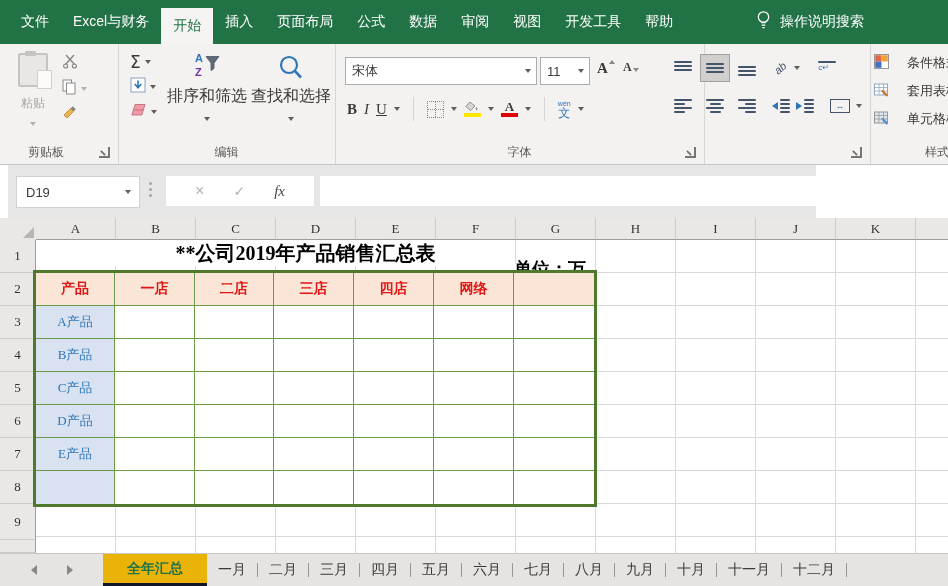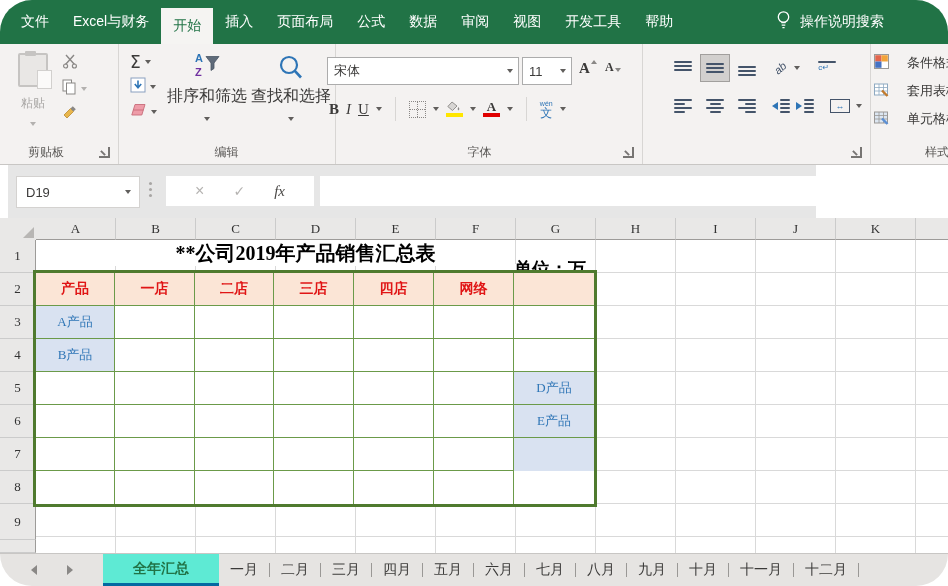--- a/index.html
+++ b/index.html
@@ -1,24 +1,24 @@
 <!DOCTYPE html>
 <html><head>
 <meta charset="utf-8">
 <style>
   html,body{margin:0;padding:0;background:#fff;}
   .app{position:relative;width:948px;height:586px;background:#fff;overflow:hidden;
-       font-family:"Liberation Sans",sans-serif;border-radius:32px;-webkit-font-smoothing:antialiased;}
+       font-family:"Liberation Sans",sans-serif;-webkit-font-smoothing:antialiased;}
   
   .menubar{position:absolute;left:0;top:0;width:948px;height:44px;background:#217346;
            display:flex;align-items:stretch;color:#fff;font-size:14px;}
   .mb-tab{display:flex;align-items:center;padding:0 12px;white-space:nowrap;cursor:default;}
   .mb-tab.first{margin-left:9px;}
   .mb-tab.active{background:#F5F4F2;color:#217346;align-self:flex-end;height:36px;}
-  .mb-right{margin-left:auto;margin-right:64px;display:flex;align-items:center;gap:9px;}
+  .mb-right{margin-left:auto;margin-right:84px;display:flex;align-items:center;gap:9px;}
   
   .ribbon{position:absolute;left:0;top:44px;width:948px;height:120px;background:#F4F2F1;
           border-bottom:1px solid #C8C6C4;}
   .grp{position:absolute;top:0;height:120px;border-right:1px solid #D8D6D4;}
   .grp-label{position:absolute;bottom:3px;left:0;width:100%;text-align:center;
              font-size:12px;color:#5A5856;white-space:nowrap;}
   .dlg{position:absolute;right:8px;bottom:6px;width:9px;height:9px;
        border-right:2px solid #777573;border-bottom:2px solid #777573;}
   .dlg::before{content:"";position:absolute;right:2px;bottom:2px;width:6px;height:2px;
        background:#777573;transform:rotate(45deg);}
@@ -138,22 +138,22 @@
   .tc.th{background:#FBE5D6;color:#E01515;font-weight:bold;font-size:14px;}
   .tc.pc{background:#D9E2F1;color:#2E75B6;font-weight:normal;font-size:13px;}
   
   .sheetbar{position:absolute;left:0;top:553px;width:948px;height:33px;background:#E6E4E2;
       border-top:1px solid #C8C6C4;box-sizing:border-box;display:flex;align-items:stretch;
       font-family:"Liberation Serif","DejaVu Serif",serif;}
   .snav{width:103px;display:flex;align-items:center;justify-content:center;gap:30px;}
   .snav .tl{width:0;height:0;border-top:5px solid transparent;border-bottom:5px solid transparent;border-right:6px solid #8A8886;}
   .snav .tr{width:0;height:0;border-top:5px solid transparent;border-bottom:5px solid transparent;border-left:6px solid #8A8886;}
   .stab{display:flex;align-items:center;padding:0 11px;font-size:14px;color:#3B3A39;white-space:nowrap;}
-  .stab.active{background:#5eead4;color:#217346;font-weight:600;padding:0 30px;
-      border-bottom:3px solid #0369a1;box-sizing:border-box;}
+  .stab.active{background:#eab308;color:#217346;font-weight:600;padding:0 24px;
+      border-bottom:3px solid #0f172a;box-sizing:border-box;}
   .tsep{width:1px;height:14px;background:#9A9896;align-self:center;}
 </style>
 </head>
 <body>
 
 <div class="app">
 
   <div class="menubar">
     <div class="mb-tab first">文件</div>
     <div class="mb-tab">Excel与财务</div>
@@ -247,21 +247,21 @@
               <circle cx="12" cy="11" r="8" stroke="#2E75B6" stroke-width="2.2" fill="none"></circle>
               <path d="M17.8 16.8 L24 23.5" stroke="#2E75B6" stroke-width="2.6" fill="none"></path>
             </svg>
         </div>
         <div class="lbl">查找和选择</div>
         <span class="dd"></span>
       </div>
       <div class="grp-label">编辑</div>
     </div>
 
-    <div class="grp" style="left:317px;width:325px;">
+    <div class="grp" style="left:335px;width:325px;padding-left:44px;">
       <div class="combo" style="left:10px;top:13px;width:190px;">
         <span class="txt">宋体</span>
         <span class="dd"></span>
       </div>
       <div class="combo" style="left:205px;top:13px;width:48px;">
         <span class="txt">11</span>
         <span class="dd"></span>
       </div>
       <div class="fsz" style="left:262px;"><span>A</span><span class="car up"></span></div>
       <div class="fsz" style="left:288px;font-size:12px;"><span>A</span><span class="car dn"></span></div>
@@ -475,20 +475,21 @@
         <div class="tc"></div>
 
       <div class="tc pc">B产品</div>
       <div class="tc"></div>
         <div class="tc"></div>
         <div class="tc"></div>
         <div class="tc"></div>
         <div class="tc"></div>
         <div class="tc"></div>
 
+      <div class="tc pc">C产品</div>
       <div class="tc"></div>
         <div class="tc"></div>
         <div class="tc"></div>
         <div class="tc"></div>
         <div class="tc"></div>
         <div class="tc"></div>
 
       <div class="tc pc">D产品</div>
       <div class="tc"></div>
         <div class="tc"></div>

